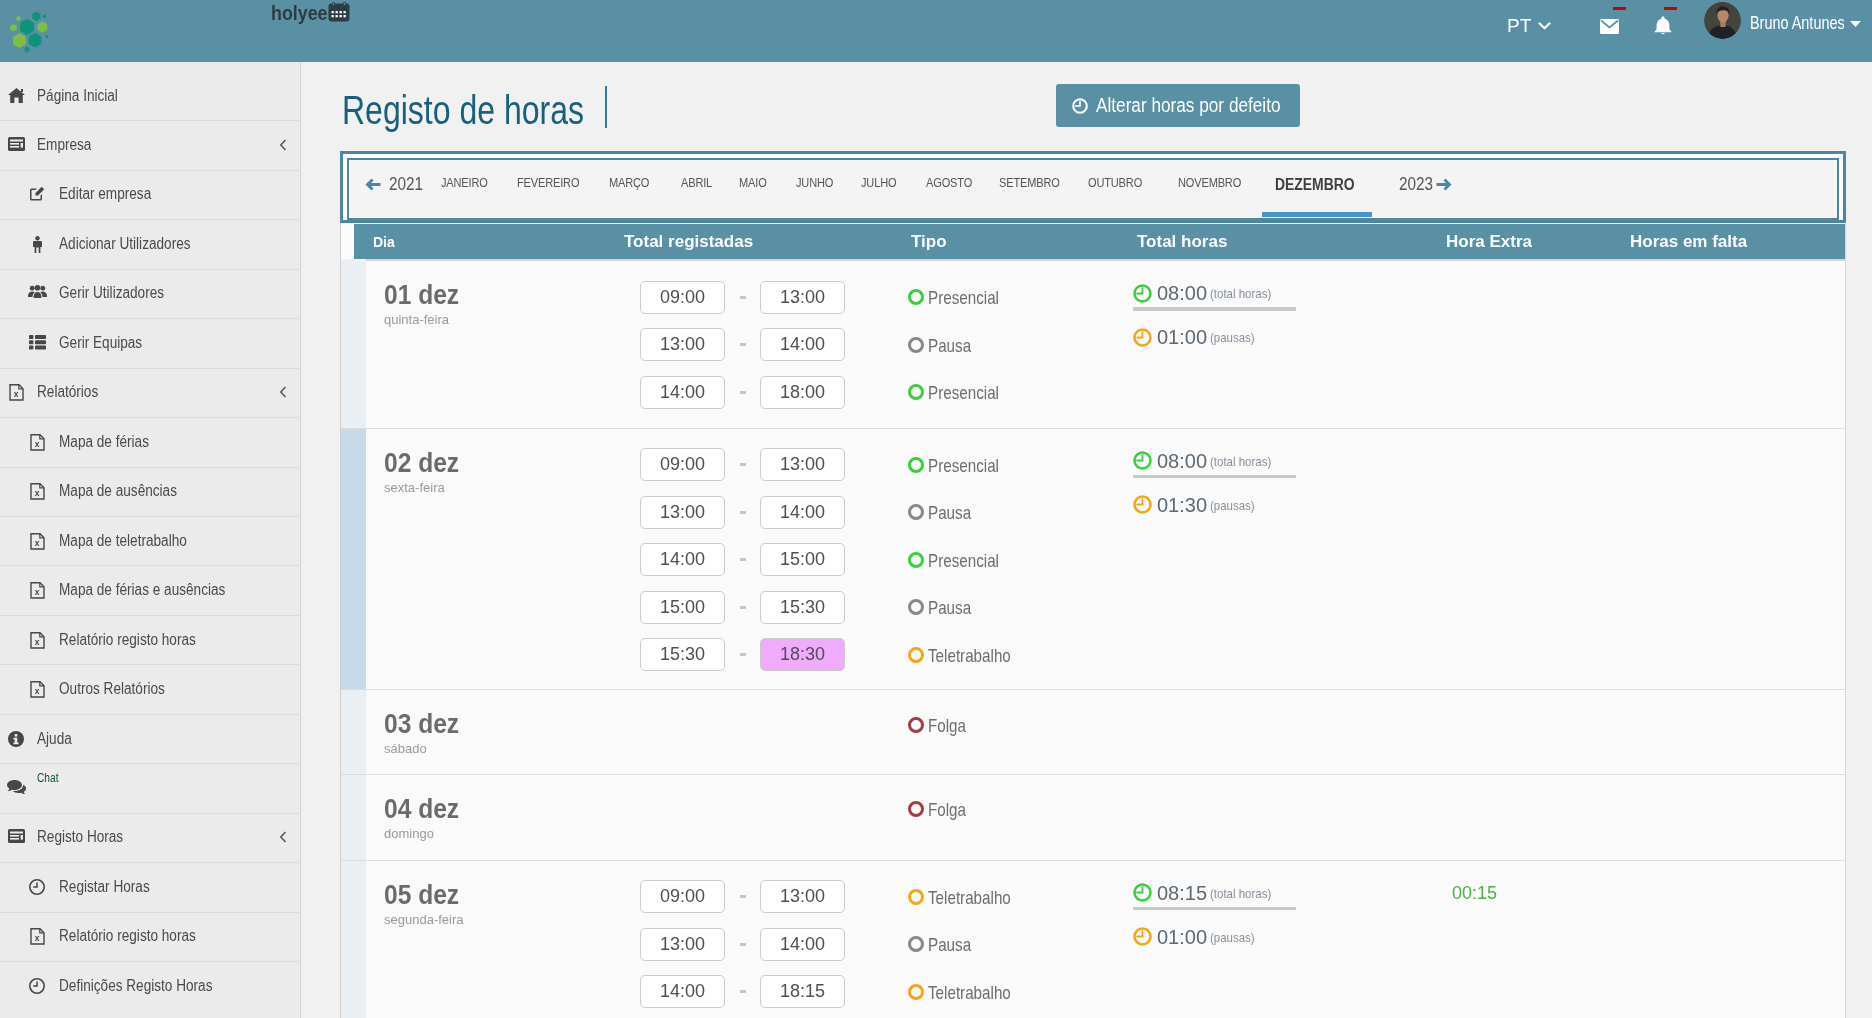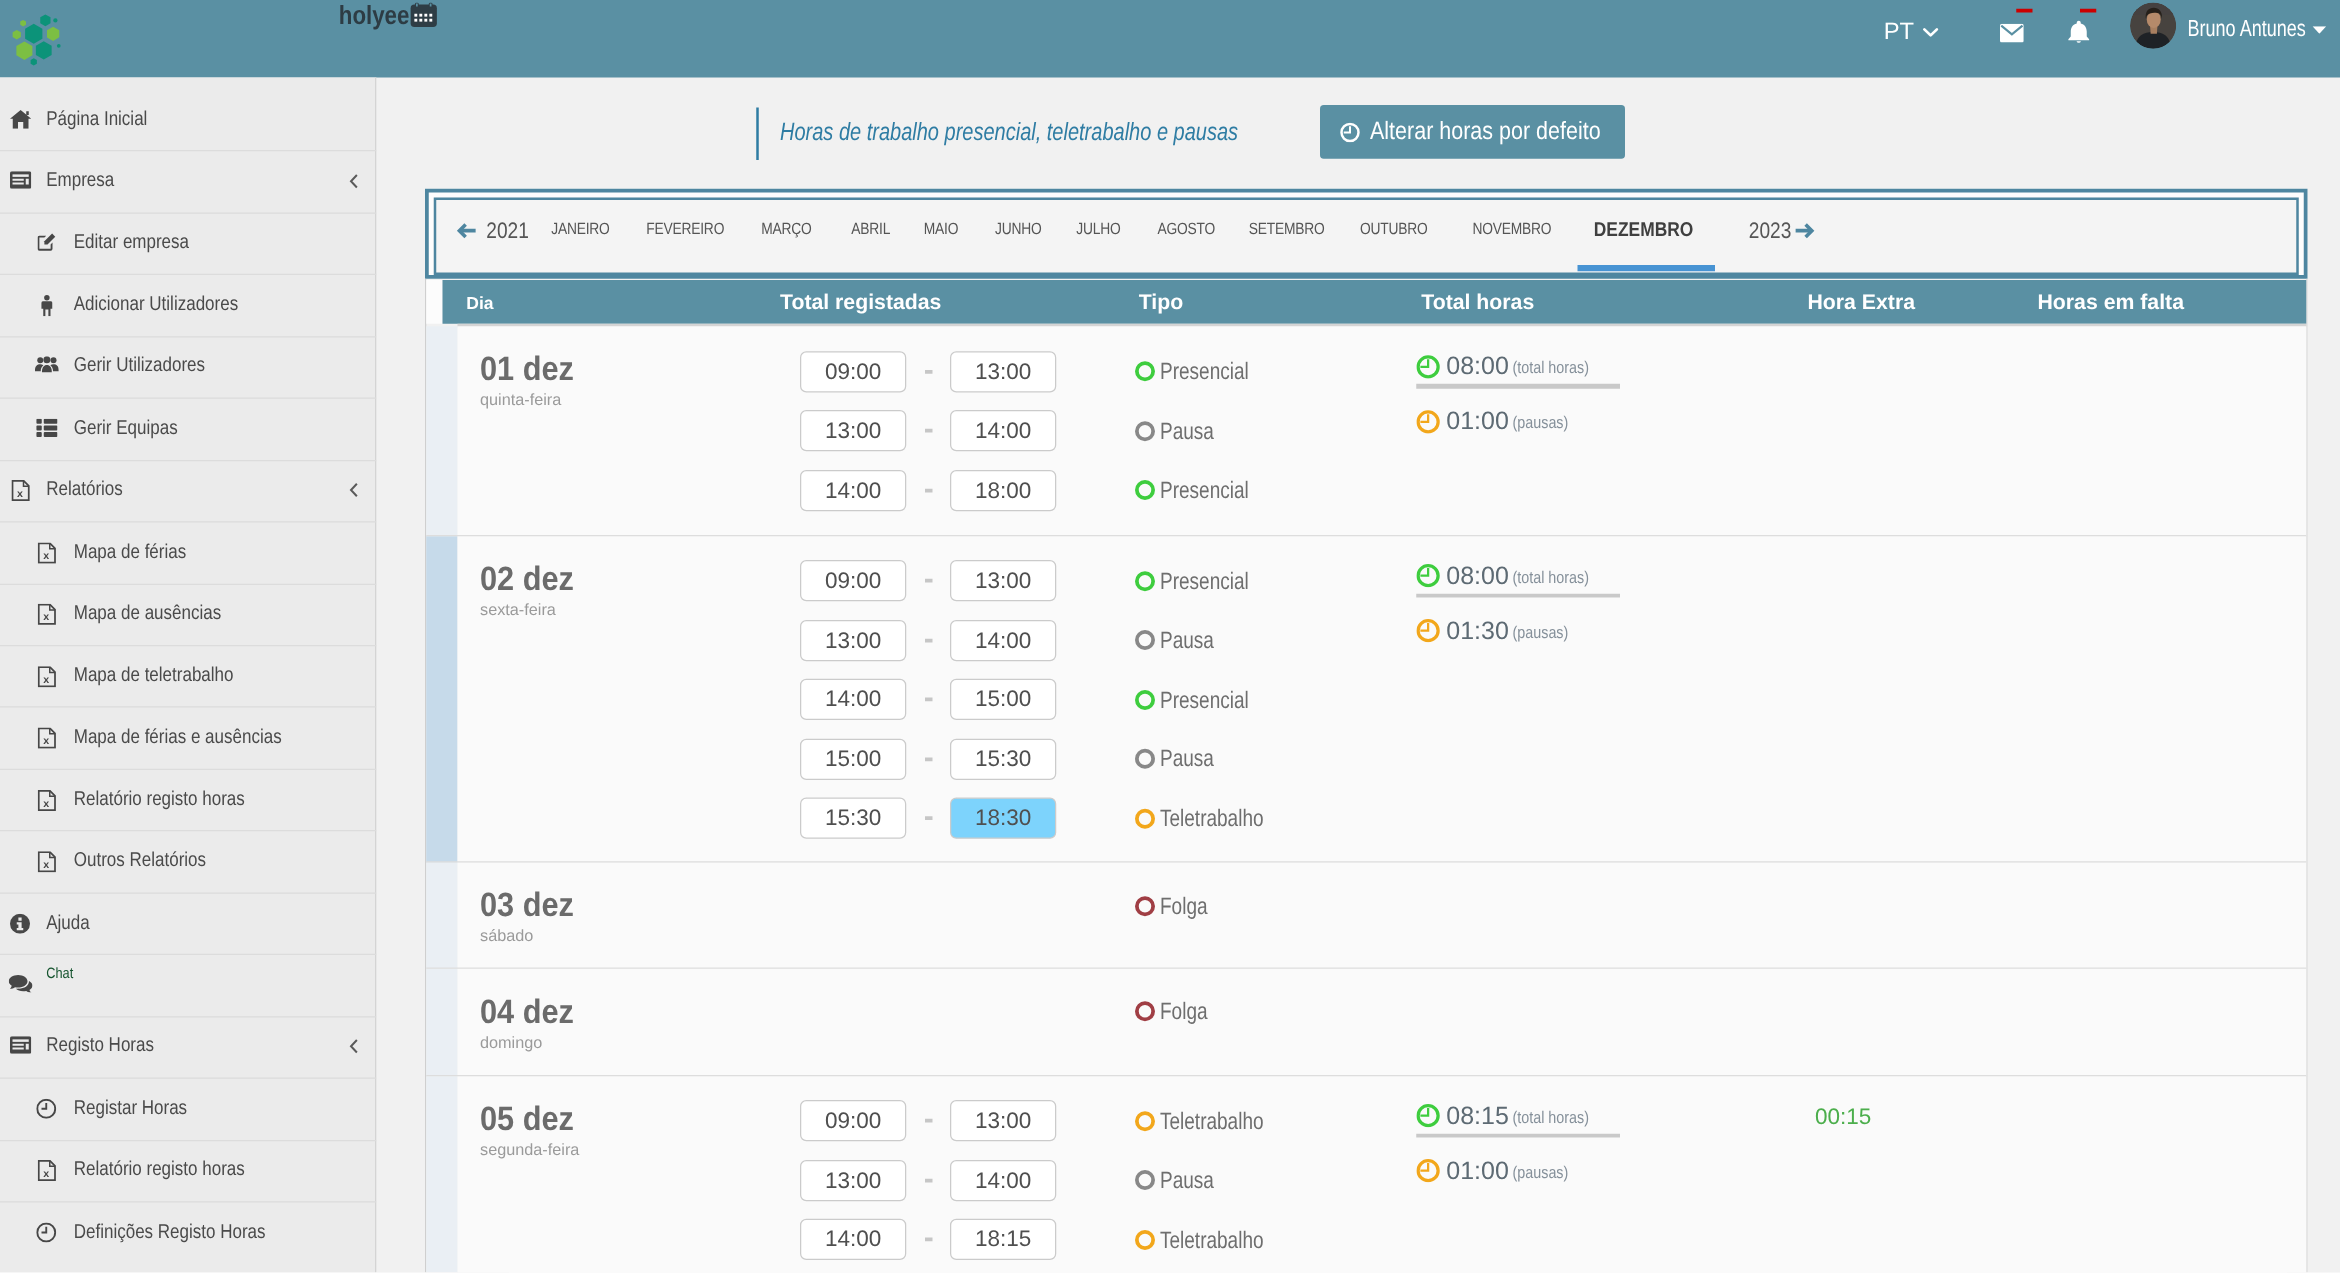--- a/index.html
+++ b/index.html
@@ -269,22 +269,22 @@
     </div>
 <div class="a" style="left:59px;top:927.3px;font-size:16px;color:#4a4a4a;line-height:18px"><span class="nx85">Relatório registo horas</span></div>
 <div class="a" style="left:0;top:961.1px;width:301px;height:49.5px;border-top:1px solid #dcdcdc;"></div>
 <div class="a" style="left:28px;top:977.8px;width:18px;text-align:center">
       <svg width="16" height="16" viewBox="0 0 16 16" style="">
         <circle cx="8" cy="8" r="7.2" fill="none" stroke="#474747" stroke-width="1.6"></circle>
         <polyline points="8,3.4 8,8 4.2,8" fill="none" stroke="#474747" stroke-width="1.5"></polyline>
       </svg>
     </div>
 <div class="a" style="left:59px;top:976.8px;font-size:16px;color:#4a4a4a;line-height:18px"><span class="nx85">Definições Registo Horas</span></div>
+<div class="a" style="left:342px;top:89px;font-size:40px;color:#19607c;line-height:42px"><span class="nx">Registo de horas</span></div>
 <div class="a" style="left:605px;top:86px;width:2px;height:42px;background:#2e7ca3"></div>
-<div class="a" style="left:624px;top:95px;font-size:20px;font-style:italic;color:#2e7ca3;line-height:23px"><span class="nx">Horas de trabalho presencial, teletrabalho e pausas</span></div>
 <div class="a" style="left:1056px;top:84px;width:244px;height:43px;background:#5a90a3;border-radius:3px"></div>
 <div class="a" style="left:1072px;top:98px">
       <svg width="16" height="16" viewBox="0 0 16 16" style="">
         <circle cx="8.0" cy="8.0" r="6.8" fill="none" stroke="#fff" stroke-width="2.0"></circle>
         <polyline points="8.0,3.0 8.0,8.0 3.0,8.0" fill="none" stroke="#fff" stroke-width="1.6"></polyline>
       </svg>
     </div>
 <div class="a" style="left:1096px;top:94px;font-size:20px;color:#fff;line-height:23px"><span style="display:inline-block;transform:scaleX(.86);transform-origin:0 50%;white-space:nowrap">Alterar horas por defeito</span></div>
 <div class="a" style="left:340px;top:151px;width:1506px;height:72px;border:3px solid #4e86a0;background:#fdfdfd;padding:4px 4px 0 4px">
       <div style="width:100%;height:100%;border:2px solid #4e86a0;background:#f4f4f4;position:relative"></div>
@@ -383,21 +383,21 @@
 <div class="a" style="left:760px;top:543.2px;width:85px;height:33px;background:#fff;border:1px solid #cbcbcb;border-radius:5px;font-size:18px;color:#4f4f4f;text-align:center;line-height:31px">15:00</div>
 <div class="a" style="left:908px;top:551.7px;width:16px;height:16px;border:3px solid #3ecd3e;border-radius:50%"></div>
 <div class="a" style="left:928px;top:549.7px;font-size:19px;color:#6e6e6e;line-height:21px"><span class="nx">Presencial</span></div>
 <div class="a" style="left:640px;top:590.8px;width:85px;height:33px;background:#fff;border:1px solid #cbcbcb;border-radius:5px;font-size:18px;color:#4f4f4f;text-align:center;line-height:31px">15:00</div>
 <div class="a" style="left:739.5px;top:605.8px;width:6.5px;height:3px;background:#c6c6c6"></div>
 <div class="a" style="left:760px;top:590.8px;width:85px;height:33px;background:#fff;border:1px solid #cbcbcb;border-radius:5px;font-size:18px;color:#4f4f4f;text-align:center;line-height:31px">15:30</div>
 <div class="a" style="left:908px;top:599.3px;width:16px;height:16px;border:3px solid #888888;border-radius:50%"></div>
 <div class="a" style="left:928px;top:597.3px;font-size:19px;color:#6e6e6e;line-height:21px"><span class="nx">Pausa</span></div>
 <div class="a" style="left:640px;top:638.4px;width:85px;height:33px;background:#fff;border:1px solid #cbcbcb;border-radius:5px;font-size:18px;color:#4f4f4f;text-align:center;line-height:31px">15:30</div>
 <div class="a" style="left:739.5px;top:653.4px;width:6.5px;height:3px;background:#c6c6c6"></div>
-<div class="a" style="left:760px;top:638.4px;width:85px;height:33px;background:#7dd3fc;border:1px solid #cbcbcb;border-radius:5px;font-size:18px;color:#4f4f4f;text-align:center;line-height:31px">18:30</div>
+<div class="a" style="left:760px;top:638.4px;width:85px;height:33px;background:#f0abfc;border:1px solid #cbcbcb;border-radius:5px;font-size:18px;color:#4f4f4f;text-align:center;line-height:31px">18:30</div>
 <div class="a" style="left:908px;top:646.9px;width:16px;height:16px;border:3px solid #f2a71b;border-radius:50%"></div>
 <div class="a" style="left:928px;top:644.9px;font-size:19px;color:#6e6e6e;line-height:21px"><span class="nx">Teletrabalho</span></div>
 <div class="a" style="left:1133px;top:451.0px">
       <svg width="19" height="19" viewBox="0 0 19 19" style="">
         <circle cx="9.5" cy="9.5" r="8.0" fill="none" stroke="#3ecd3e" stroke-width="2.6"></circle>
         <polyline points="9.5,3.3 9.5,9.5 3.3,9.5" fill="none" stroke="#3ecd3e" stroke-width="1.8"></polyline>
       </svg>
     </div>
 <div class="a" style="left:1157px;top:450.5px;font-size:20px;color:#5d6a73;line-height:21px">08:00</div>
 <div class="a" style="left:1210px;top:453.5px;font-size:13.5px;color:#85909a;line-height:15px"><span class="nx85">(total horas)</span></div>

